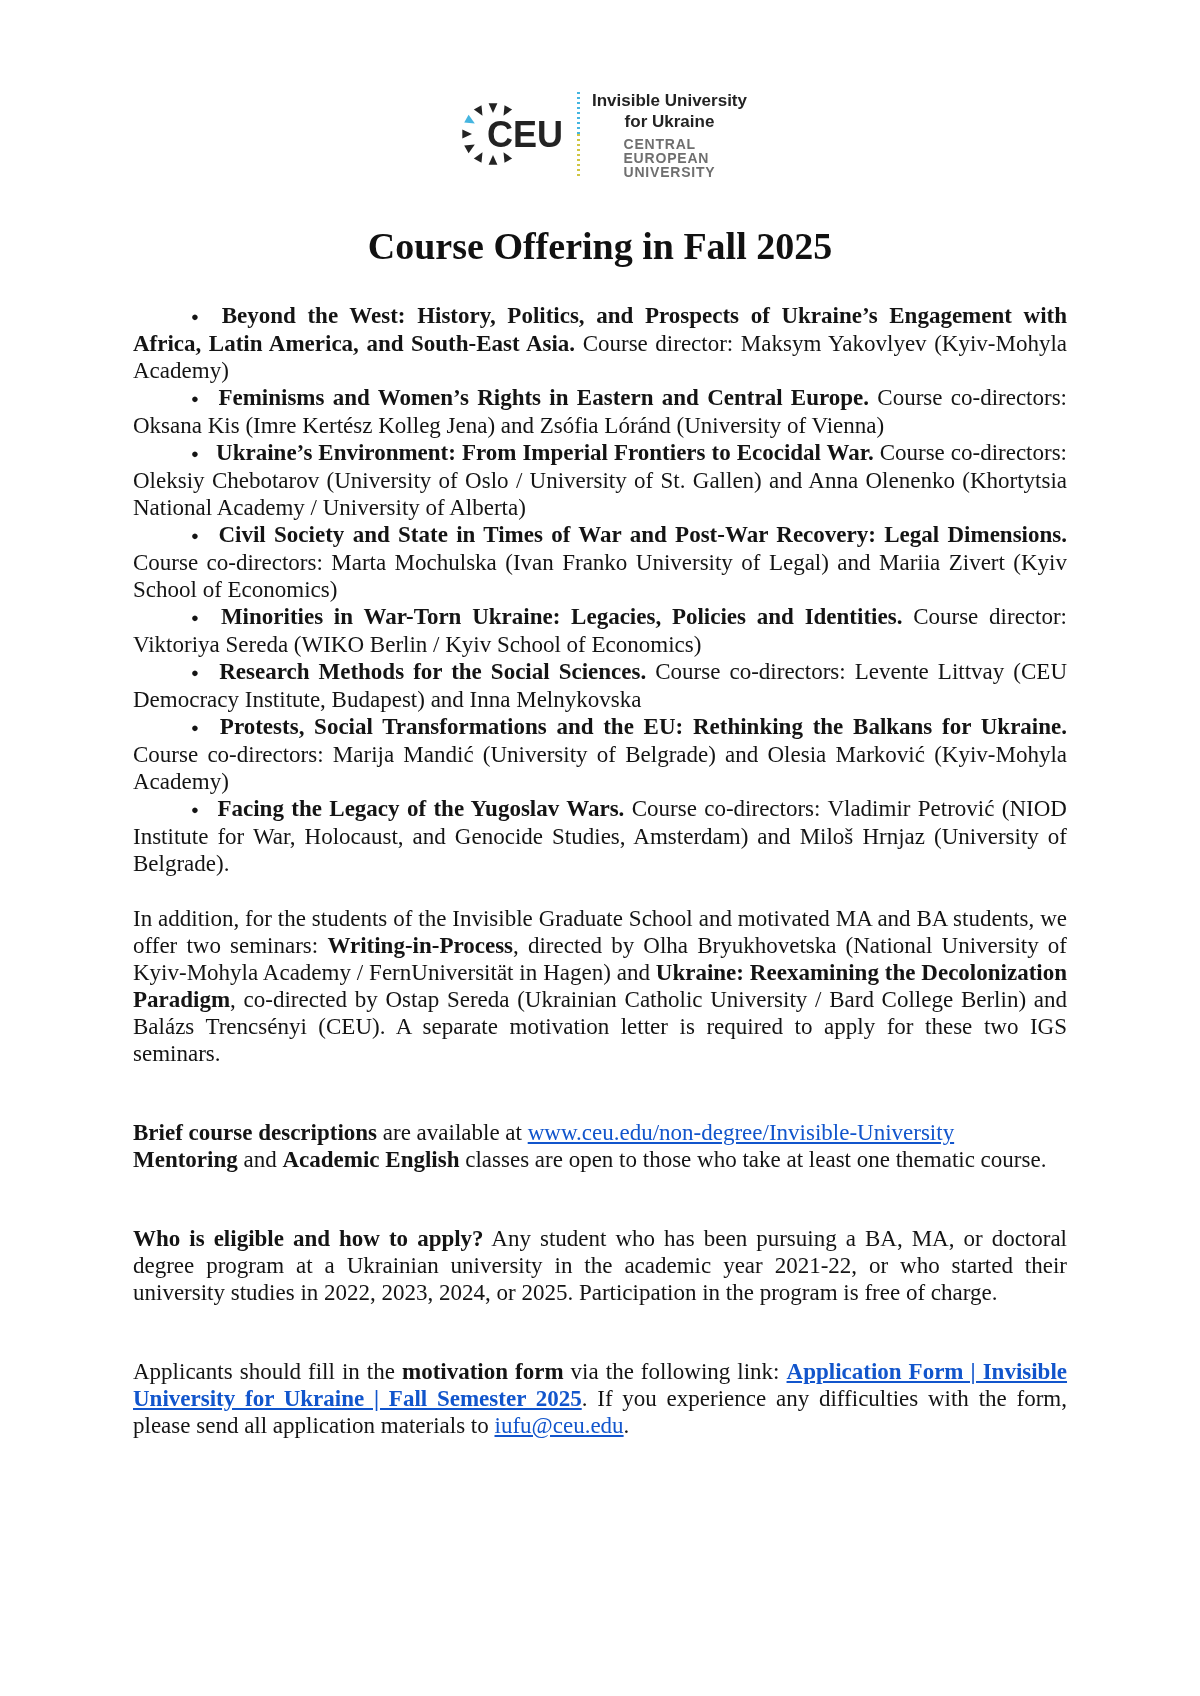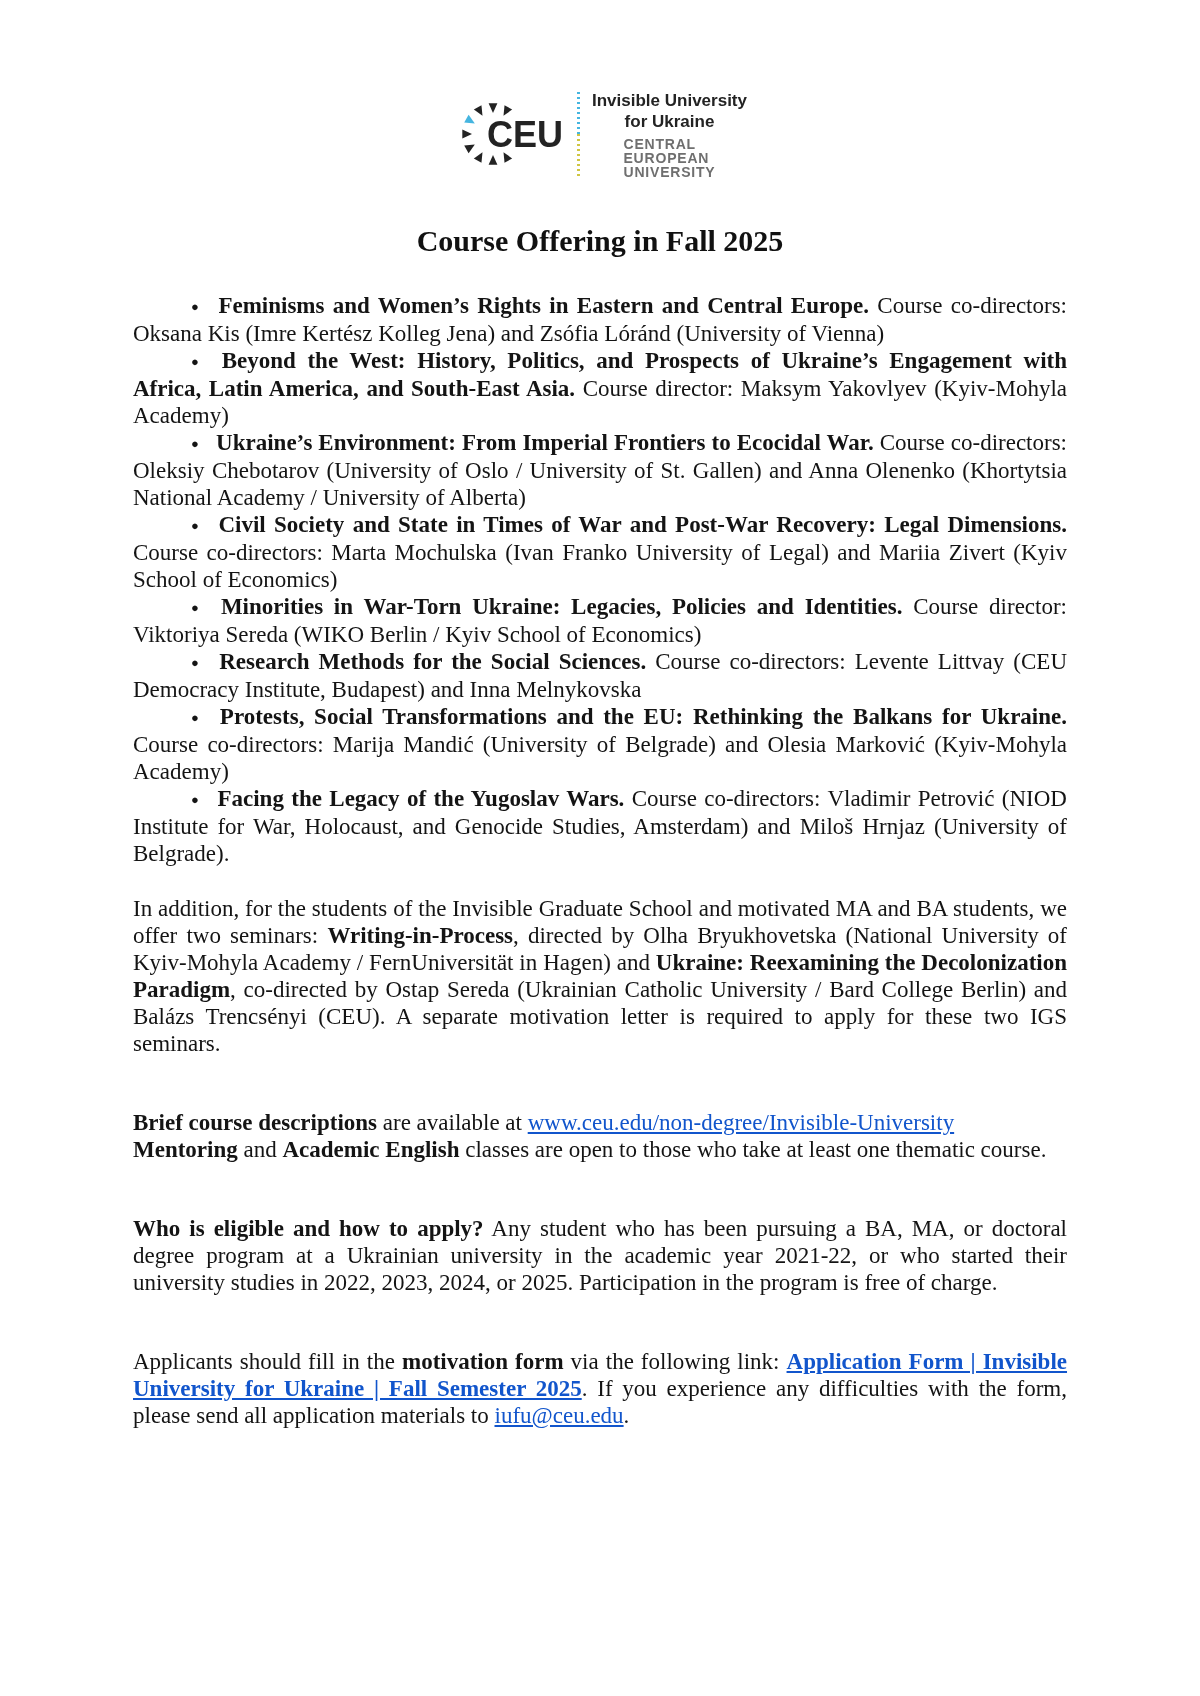--- a/index.html
+++ b/index.html
@@ -33,21 +33,21 @@
   .logo-text-col { display: flex; flex-direction: column; justify-content: center; align-items: center; }
   .logo-unit { font-weight: bold; font-size: 17px; line-height: 21px; color: #232323; }
   .logo-org {
     margin-top: 5px; font-size: 14px; line-height: 14px;
     color: #6f6f6f; letter-spacing: 0.8px; font-weight: bold;
   }
 
   
   .doc-title {
     margin: 0 0 34px 0; text-align: center;
-    font-size: 30px; font-weight: bold; color: #111;
+    font-size: 38px; font-weight: bold; color: #111;
   }
 
   
   .course, .para { margin: 0; font-size: 23px; line-height: 27px; text-align: justify; }
   .course { text-indent: 58px; }
   .bullet { font-size: 13px; margin-right: 17px; vertical-align: 2px; }
   .course b, .para b, .bold { font-weight: bold; }
 
   .mt-sec1 { margin-top: 28px; }
   .mt-sec2 { margin-top: 52px; }
@@ -93,24 +93,24 @@
         <div>EUROPEAN</div>
         <div>UNIVERSITY</div>
       </div>
     </div>
   </div>
 
   <h1 class="doc-title">Course Offering in Fall 2025</h1>
 
   <div>
     <p class="course">
-      <span class="bullet">●</span><b>Feminisms and Women’s Rights in Eastern and Central Europe.</b><span> Course co-directors: Oksana Kis (Imre Kertész Kolleg Jena) and Zsófia Lóránd (University of Vienna)</span>
+      <span class="bullet">●</span><b>Beyond the West: History, Politics, and Prospects of Ukraine’s Engagement with Africa, Latin America, and South-East Asia.</b><span> Course director: Maksym Yakovlyev (Kyiv-Mohyla Academy)</span>
     </p>
     <p class="course">
-      <span class="bullet">●</span><b>Beyond the West: History, Politics, and Prospects of Ukraine’s Engagement with Africa, Latin America, and South-East Asia.</b><span> Course director: Maksym Yakovlyev (Kyiv-Mohyla Academy)</span>
+      <span class="bullet">●</span><b>Feminisms and Women’s Rights in Eastern and Central Europe.</b><span> Course co-directors: Oksana Kis (Imre Kertész Kolleg Jena) and Zsófia Lóránd (University of Vienna)</span>
     </p>
     <p class="course">
       <span class="bullet">●</span><b>Ukraine’s Environment: From Imperial Frontiers to Ecocidal War.</b><span> Course co-directors: Oleksiy Chebotarov (University of Oslo / University of St. Gallen) and Anna Olenenko (Khortytsia National Academy / University of Alberta)</span>
     </p>
     <p class="course">
       <span class="bullet">●</span><b>Civil Society and State in Times of War and Post-War Recovery: Legal Dimensions.</b><span> Course co-directors: Marta Mochulska (Ivan Franko University of Legal) and Mariia Zivert (Kyiv School of Economics)</span>
     </p>
     <p class="course">
       <span class="bullet">●</span><b>Minorities in War-Torn Ukraine: Legacies, Policies and Identities.</b><span> Course director: Viktoriya Sereda (WIKO Berlin / Kyiv School of Economics)</span>
     </p>

